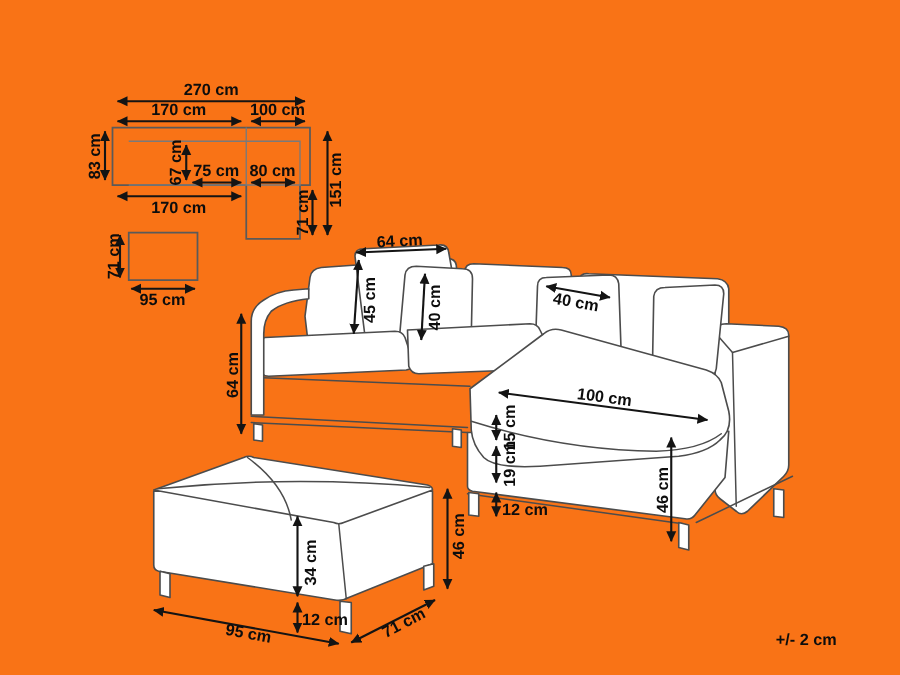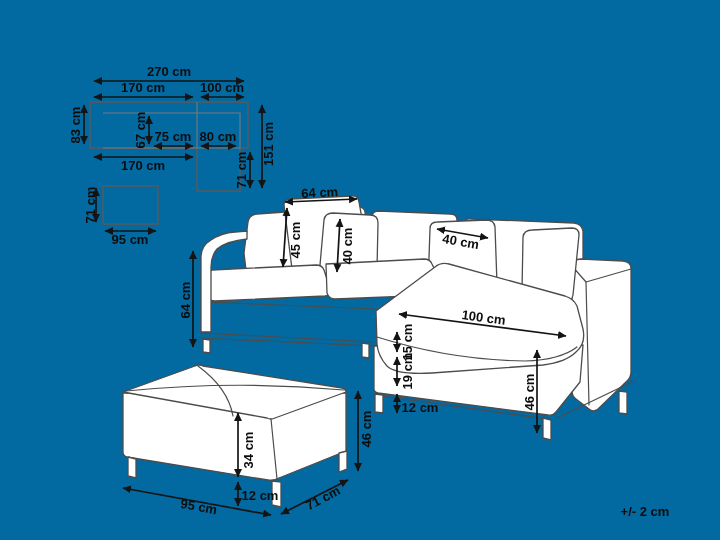--- a/index.html
+++ b/index.html
@@ -1,16 +1,16 @@
 <!DOCTYPE html>
 <html><head>
 <meta charset="utf-8">
 <style>
   html,body{margin:0;padding:0;background:#ffffff;}
-  .canvas{position:relative;width:720px;height:540px;background:#0369a1;overflow:hidden;
+  .canvas{position:relative;width:720px;height:540px;background:#f97316;overflow:hidden;
           font-family:"Liberation Sans", sans-serif;}
   svg{position:absolute;left:0;top:0;}
   .draw{stroke:#4c4c4c;stroke-width:1.3;fill:#ffffff;stroke-linejoin:round;stroke-linecap:round;}
   .draw-open{stroke:#4c4c4c;stroke-width:1.2;fill:none;stroke-linejoin:round;stroke-linecap:round;}
   .schem{stroke:#5a5a5a;stroke-width:1.4;fill:none;stroke-linejoin:miter;}
   .schem-in{stroke:#7a7a7a;stroke-width:1.1;fill:none;}
   .dim{stroke:#141414;stroke-width:1.7;fill:none;}
   .dim-label{fill:#0d0d0d;font-size:13px;font-weight:bold;text-anchor:middle;}
   .tol-label{fill:#0d0d0d;font-size:13px;font-weight:bold;text-anchor:middle;}
 </style>

